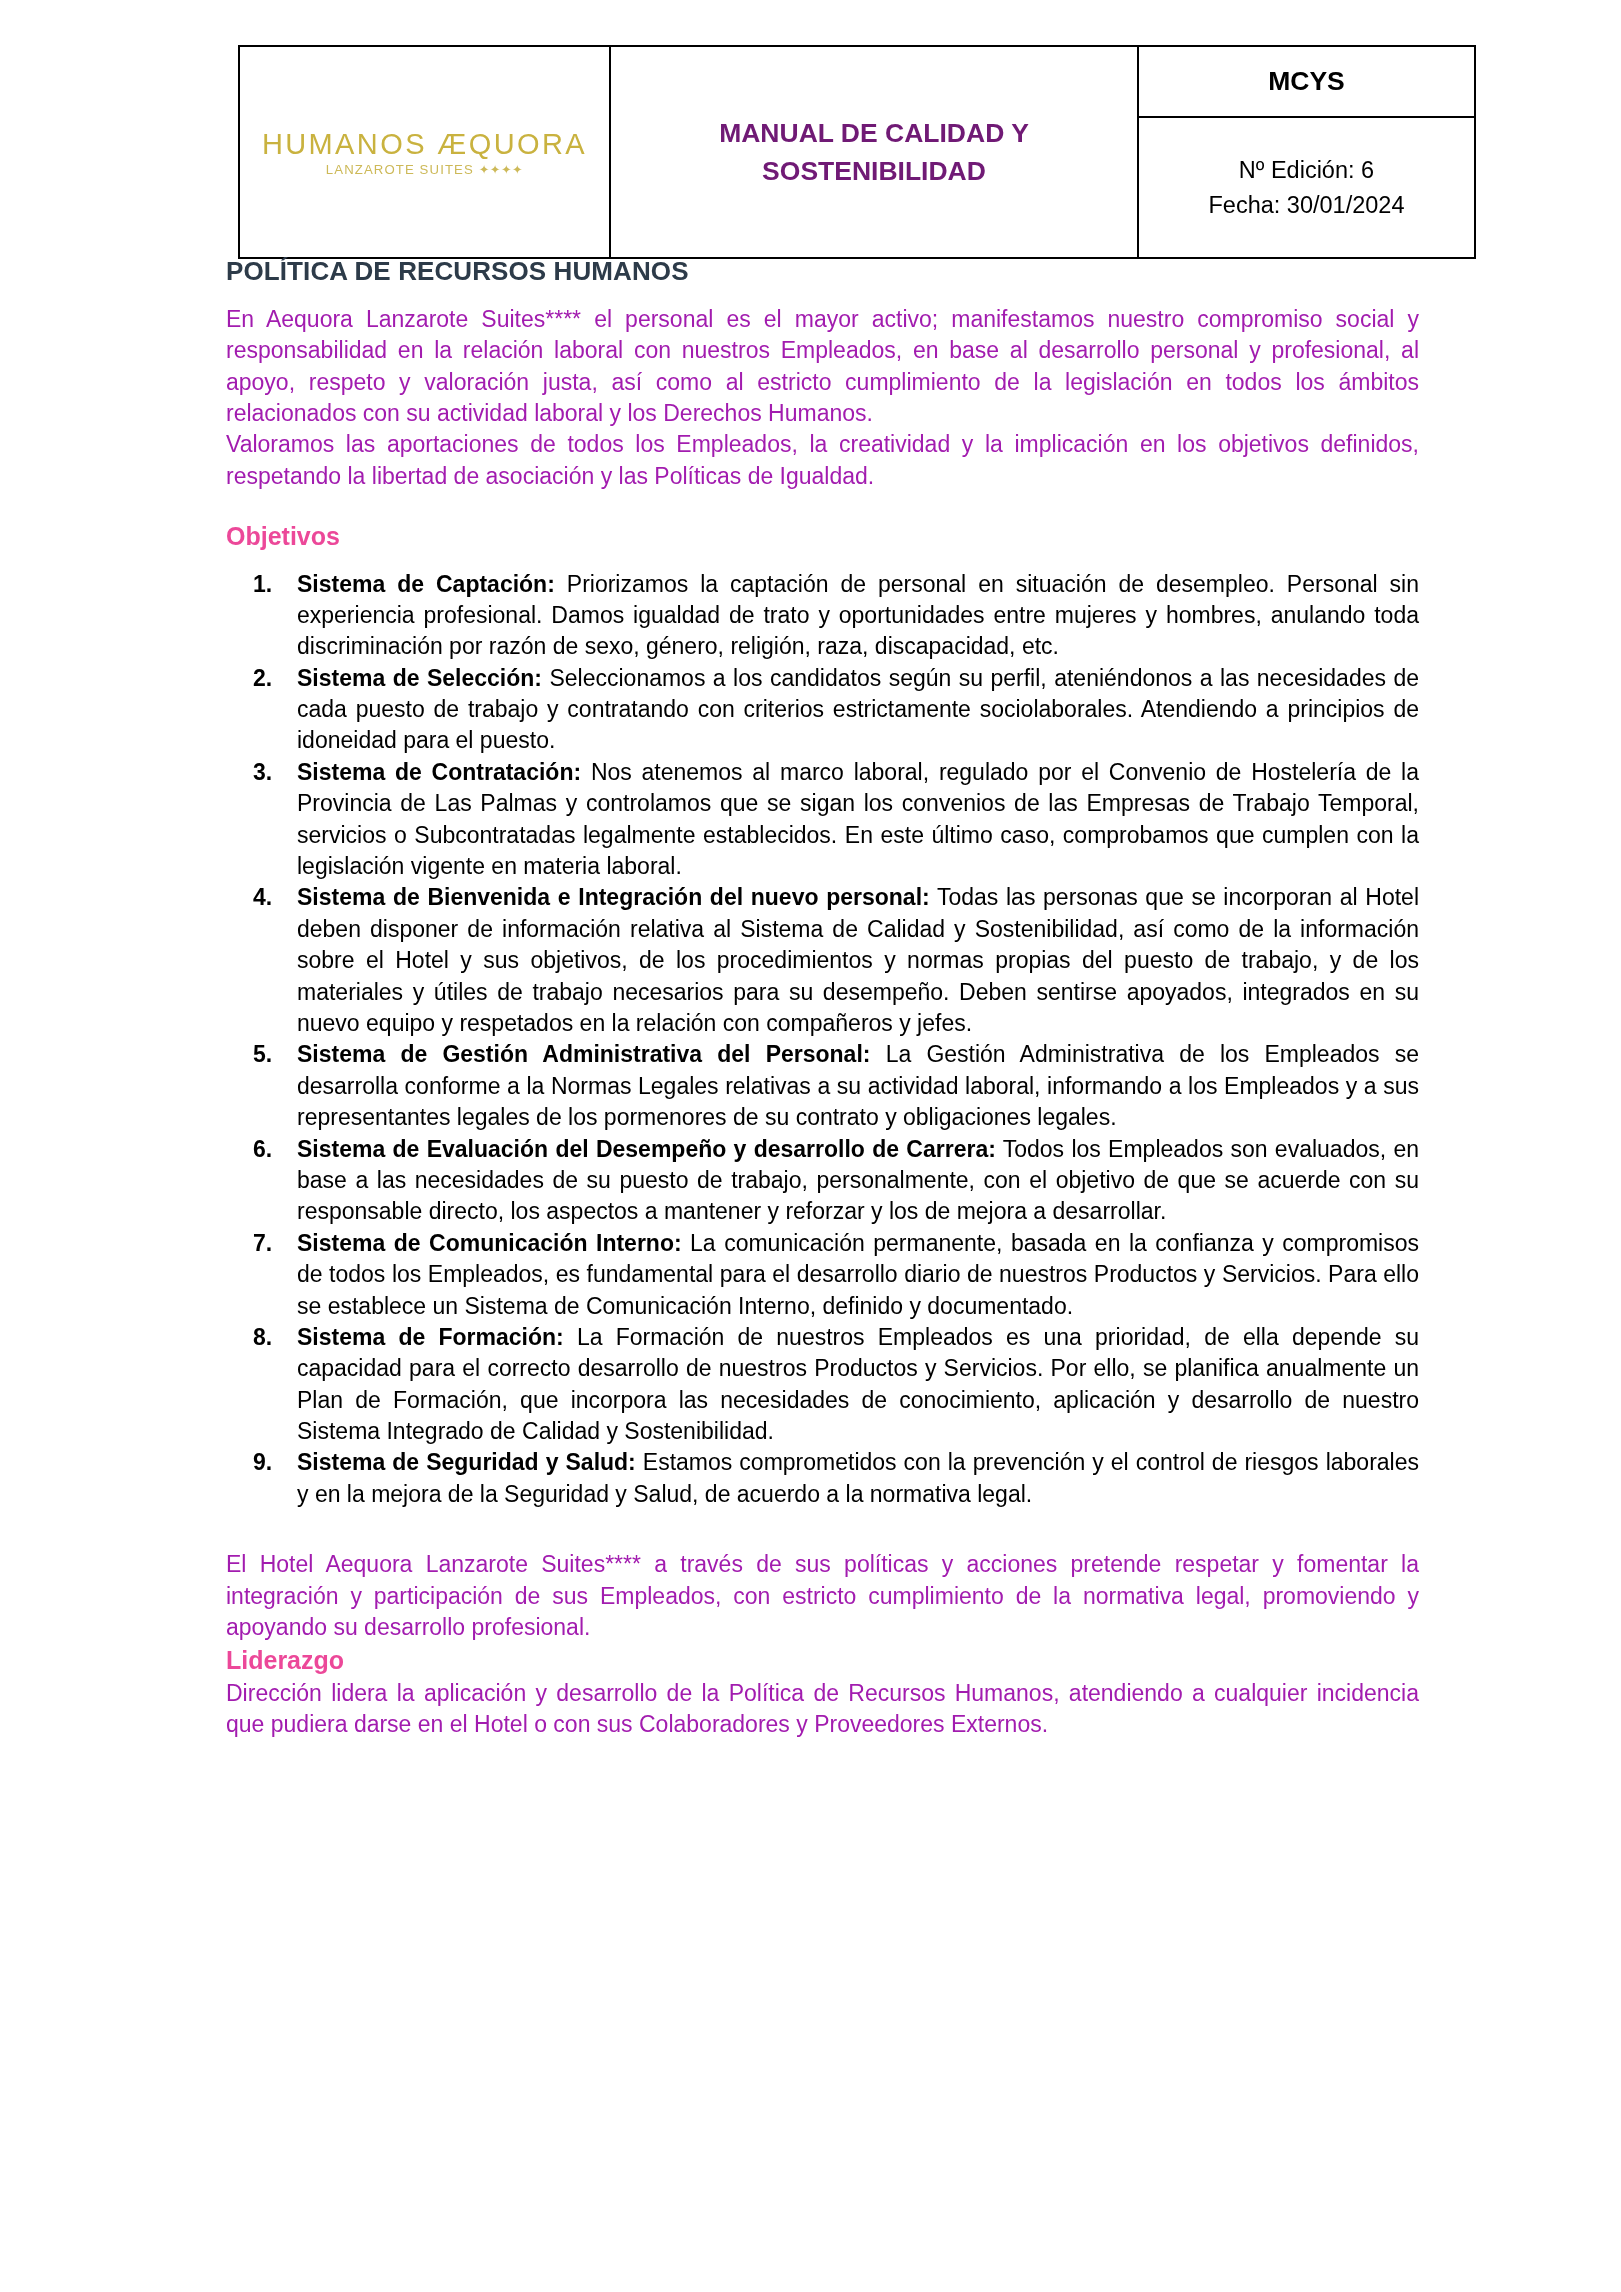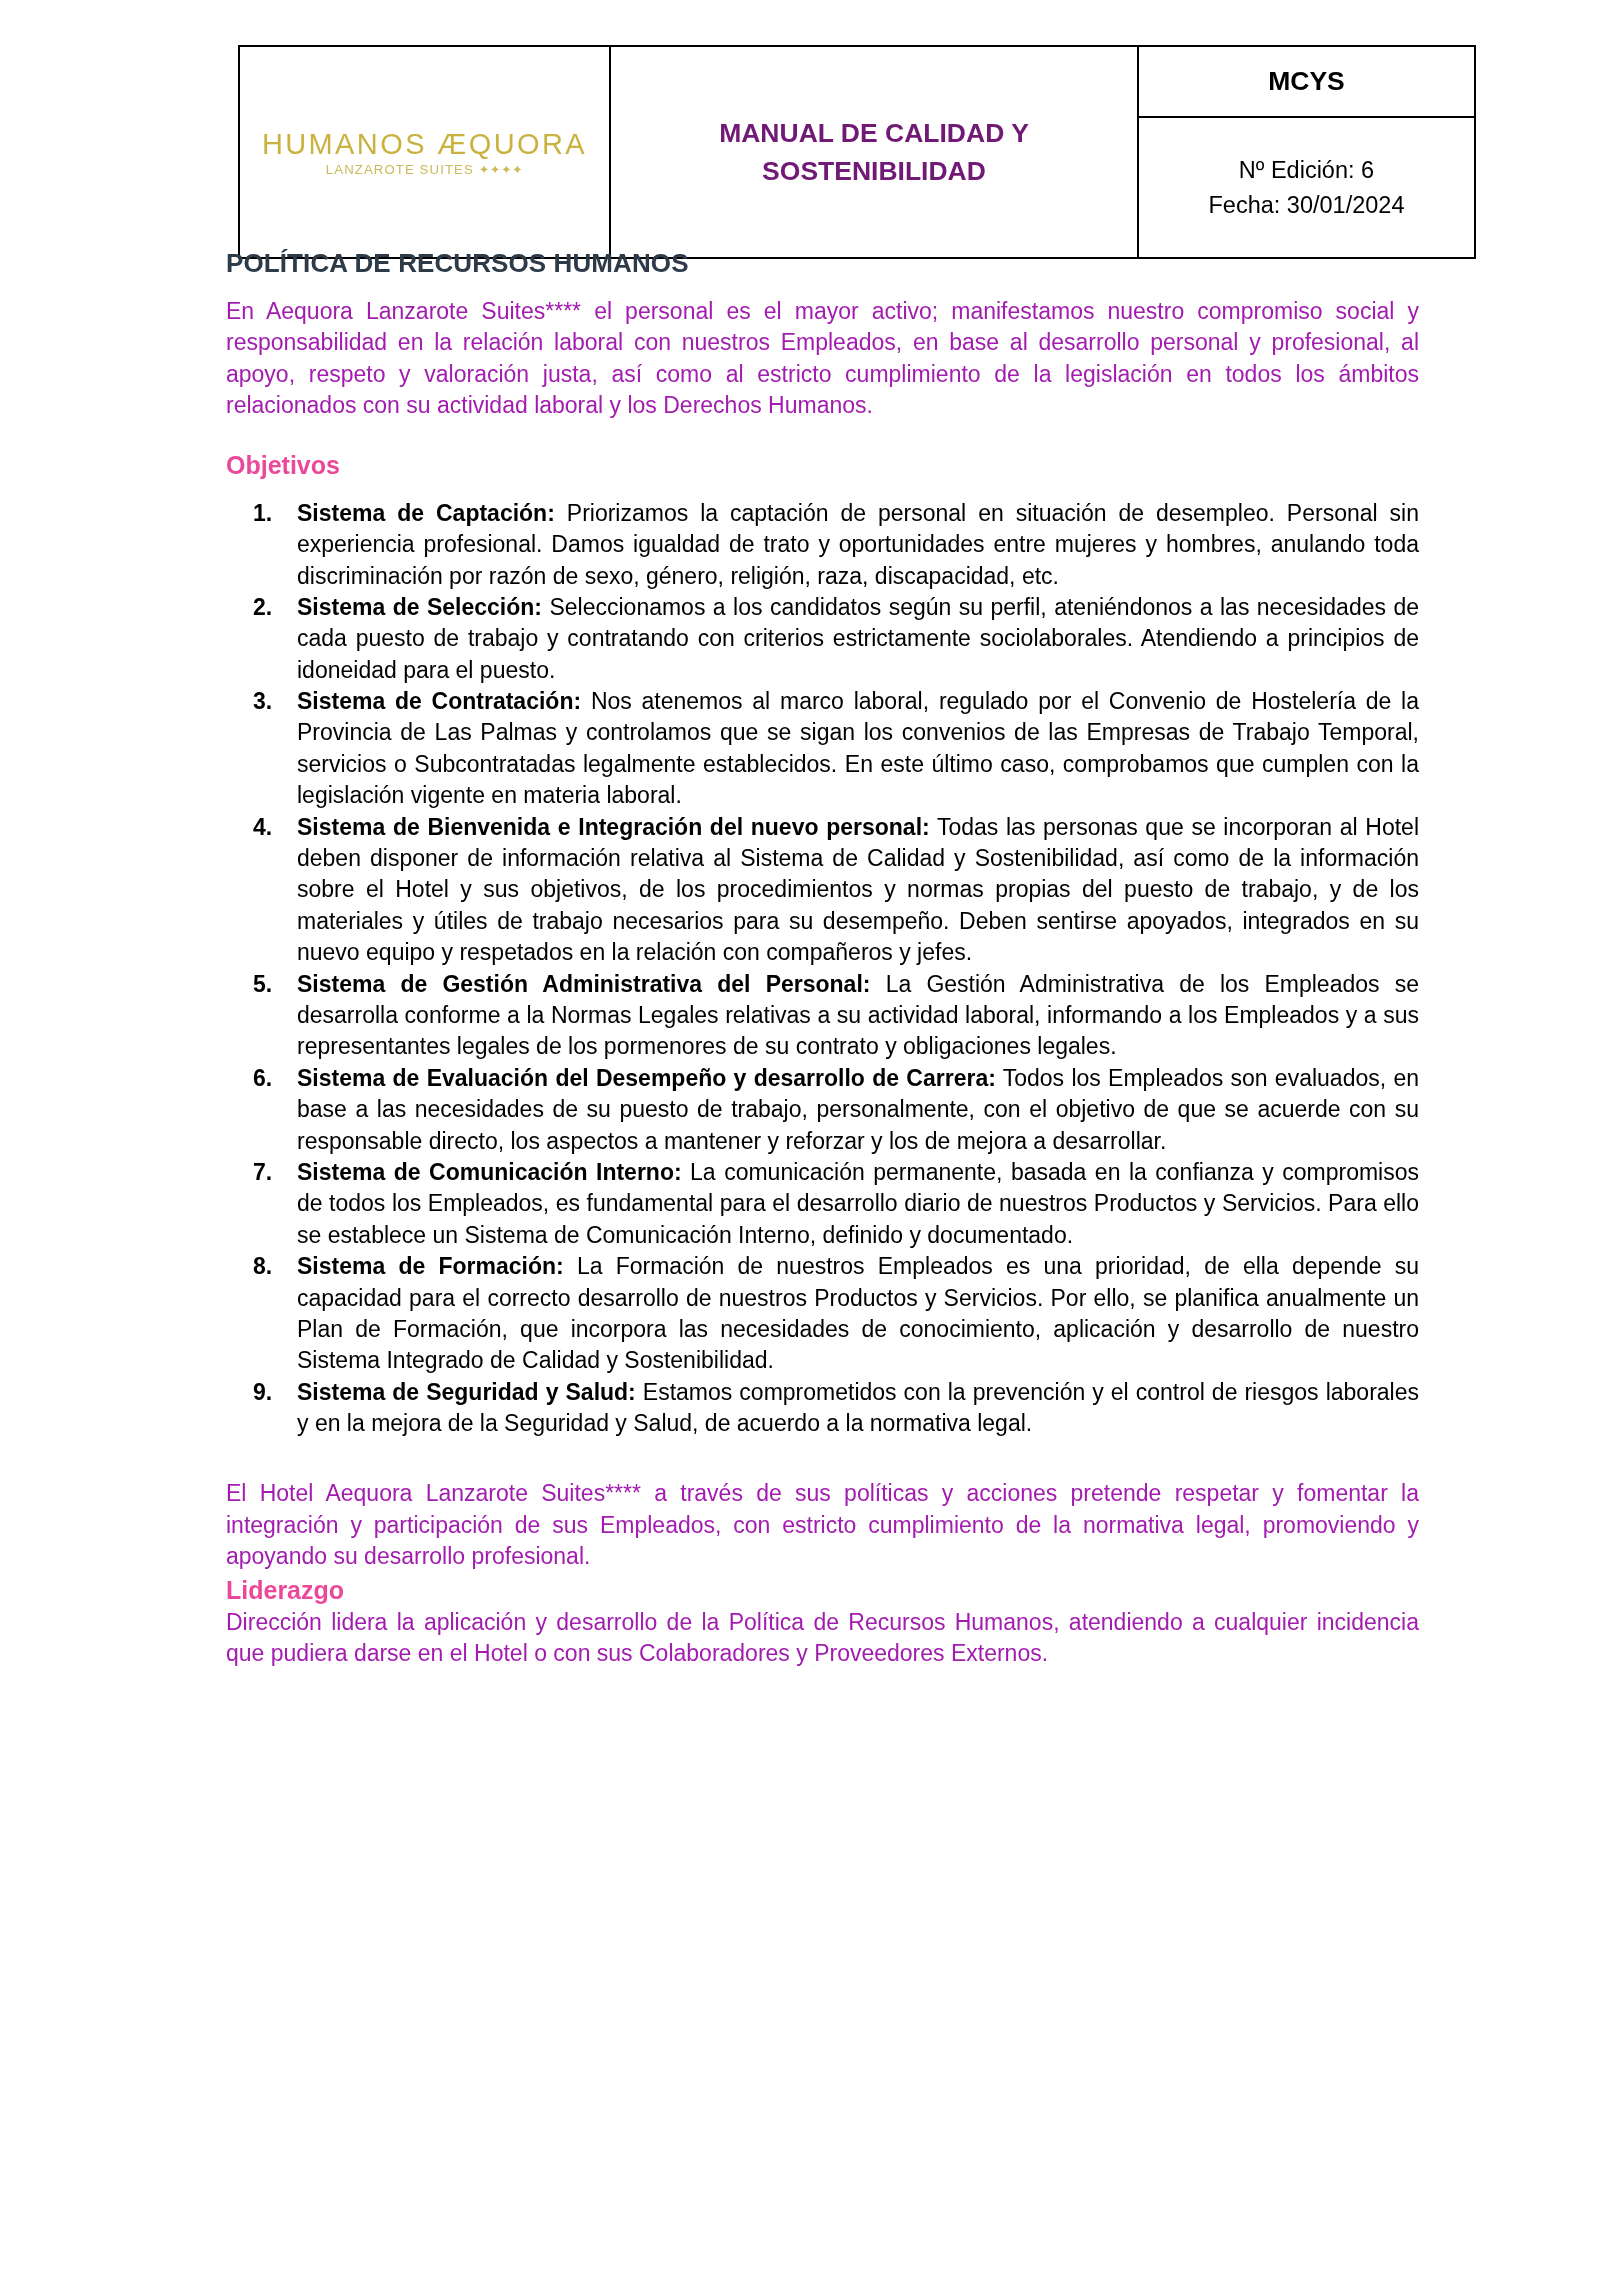--- a/index.html
+++ b/index.html
@@ -99,21 +99,21 @@
     line-height: 1.45;
     font-weight: normal;
     padding: 5.9px 7.8px 19.6px 7.8px;
   }
   .code-bottom div { white-space: nowrap; }
 
   
   .body {
     position: absolute;
     left: 226px;
-    top: 248px;
+    top: 256px;
     width: 1193px;
   }
 
   h1.section-title {
     font-size: 26px;
     font-weight: bold;
     color: #2d3b49;
     margin: 0 0 16.7px 0;
     letter-spacing: 0.1px;
     line-height: 1.2;
@@ -208,20 +208,21 @@
       </td>
     </tr>
   </tbody>
     </table>
 
   <div class="body">
 
     <h1 class="section-title">POLÍTICA DE RECURSOS HUMANOS</h1>
 
     <p class="para">En Aequora Lanzarote Suites**** el personal es el mayor activo; manifestamos nuestro compromiso social y responsabilidad en la relación laboral con nuestros Empleados, en base al desarrollo personal y profesional, al apoyo, respeto y valoración justa, así como al estricto cumplimiento de la legislación en todos los ámbitos relacionados con su actividad laboral y los Derechos Humanos.</p>
+    <p class="para">Valoramos las aportaciones de todos los Empleados, la creatividad y la implicación en los objetivos definidos, respetando la libertad de asociación y las Políticas de Igualdad.</p>
 
     <div class="gap-md"></div>
 
     <h2 class="sub-head">Objetivos</h2>
 
     <ol class="objectives">
       <li><span class="lead">Sistema de Captación:</span><span> Priorizamos la captación de personal en situación de desempleo. Personal sin experiencia profesional. Damos igualdad de trato y oportunidades entre mujeres y hombres, anulando toda discriminación por razón de sexo, género, religión, raza, discapacidad, etc.</span></li>
       <li><span class="lead">Sistema de Selección:</span><span> Seleccionamos a los candidatos según su perfil, ateniéndonos a las necesidades de cada puesto de trabajo y contratando con criterios estrictamente sociolaborales. Atendiendo a principios de idoneidad para el puesto.</span></li>
       <li><span class="lead">Sistema de Contratación:</span><span> Nos atenemos al marco laboral, regulado por el Convenio de Hostelería de la Provincia de Las Palmas y controlamos que se sigan los convenios de las Empresas de Trabajo Temporal, servicios o Subcontratadas legalmente establecidos. En este último caso, comprobamos que cumplen con la legislación vigente en materia laboral.</span></li>
       <li><span class="lead">Sistema de Bienvenida e Integración del nuevo personal:</span><span> Todas las personas que se incorporan al Hotel deben disponer de información relativa al Sistema de Calidad y Sostenibilidad, así como de la información sobre el Hotel y sus objetivos, de los procedimientos y normas propias del puesto de trabajo, y de los materiales y útiles de trabajo necesarios para su desempeño. Deben sentirse apoyados, integrados en su nuevo equipo y respetados en la relación con compañeros y jefes.</span></li>

